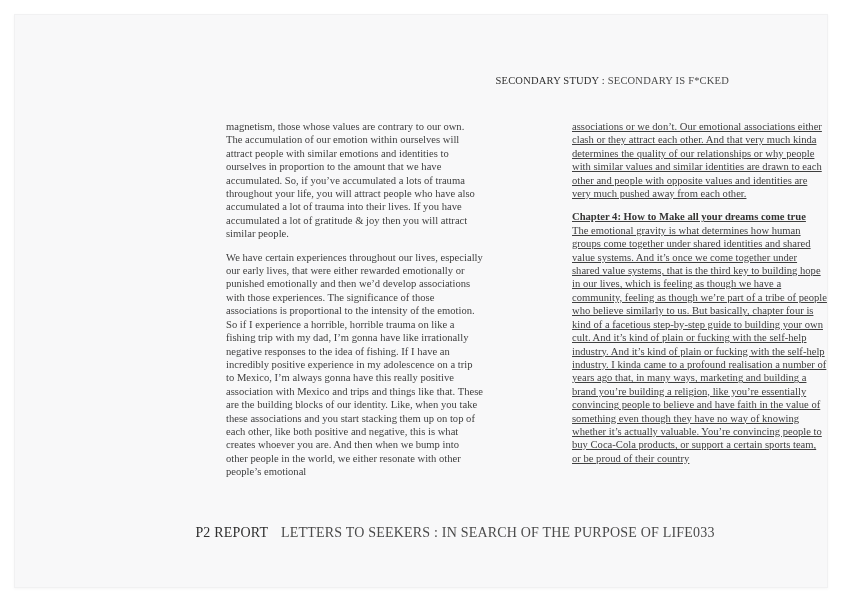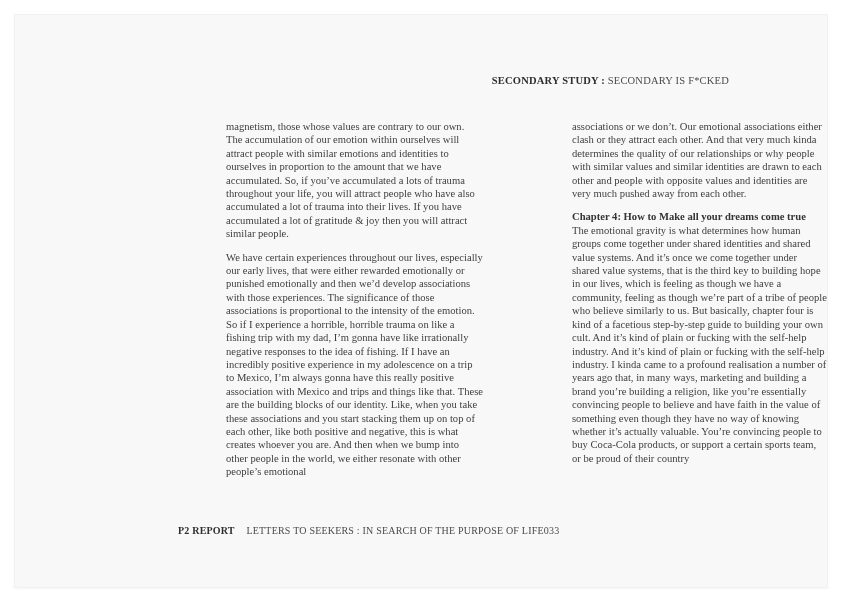--- a/index.html
+++ b/index.html
@@ -31,54 +31,54 @@
   .running-header {
     position: absolute;
     top: 60px;
     right: 98px;
     font-size: 10.5px;
     letter-spacing: 0.2px;
     color: #4a4a4a;
     white-space: nowrap;
   }
   .bold-label {
-    font-weight: bold;
+    font-weight: normal;
     color: #2e2e2e;
   }
   .content {
     position: absolute;
     left: 163px;
     top: 105px;
     display: flex;
     gap: 41px;
   }
   .col {
     font-size: 10.6px;
     line-height: 13.4px;
     color: #3e3e3e;
     text-align: left;
     margin-left: 48px;
   }
   .col-left  { width: 257px; }
-  .col-right { width: 255px; }
+  .col-right { width: 255px; text-decoration: underline; }
   .col p { margin: 0 0 10px 0; }
   .chapter-heading {
     font-weight: bold;
     color: #343434;
   }
   .chapter-quote { }
   .page-footer {
     position: absolute;
     left: 163px;
     top: 510px;
     width: 554px;
     display: flex;
-    justify-content: flex-start;
+    justify-content: center;
     align-items: baseline;
-    font-size: 10px;
+    font-size: 14px;
     letter-spacing: 0.2px;
     color: #4a4a4a;
     white-space: nowrap;
   }
   .page-footer .bold-label { margin-right: 9px; }
 </style>
 </head>
 <body>
 
 <div class="canvas">

